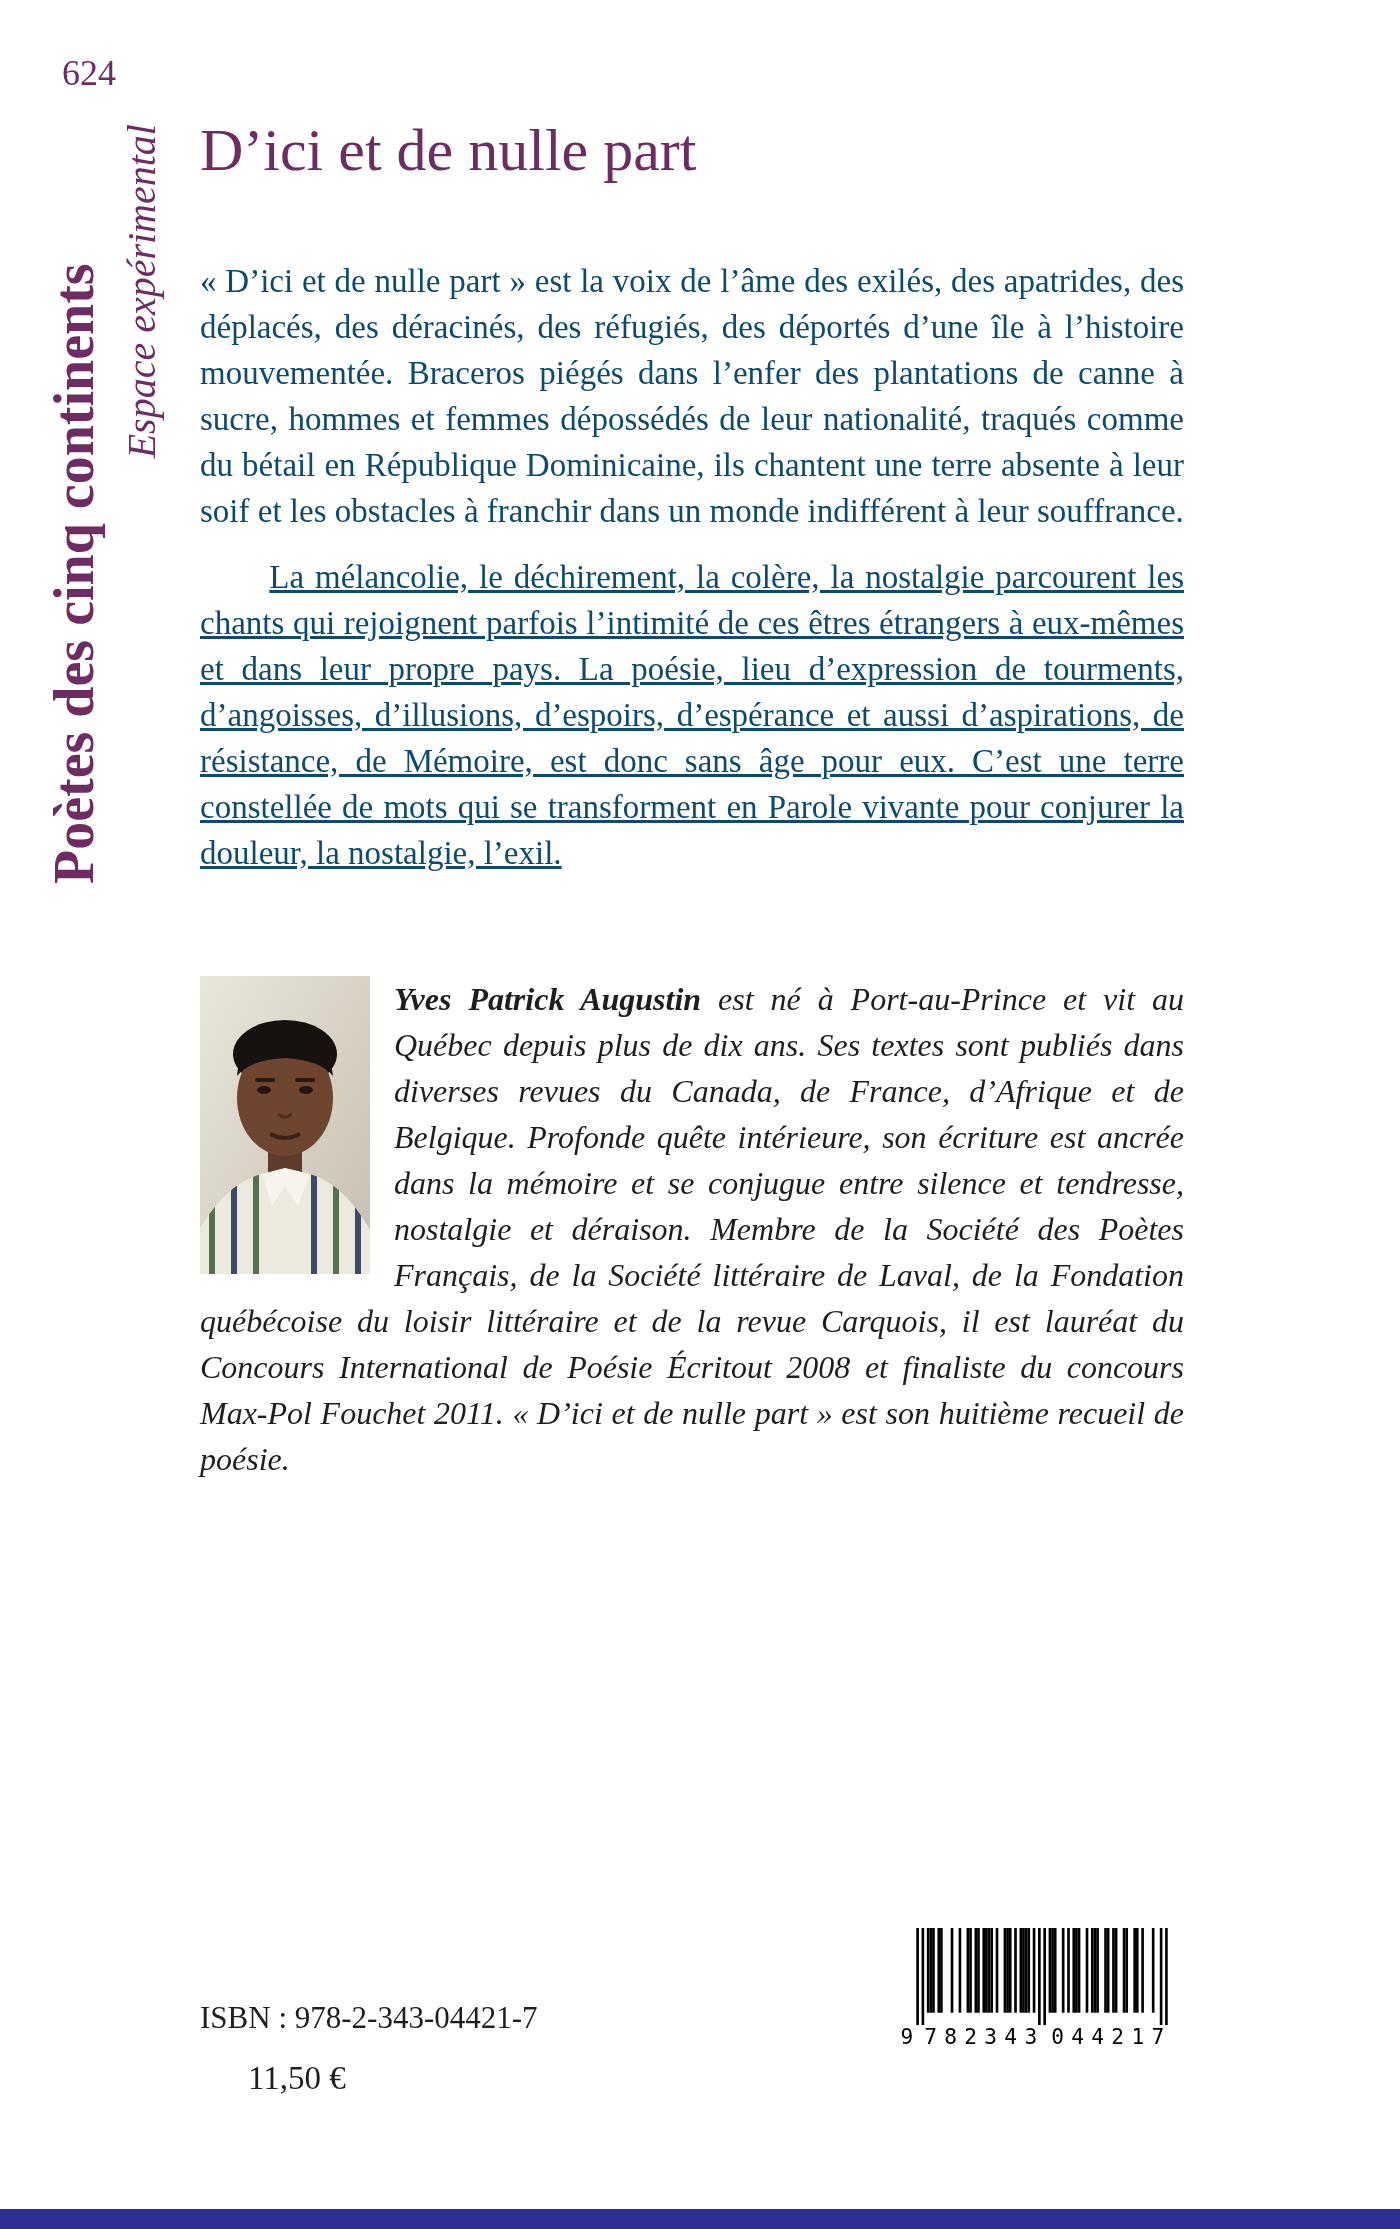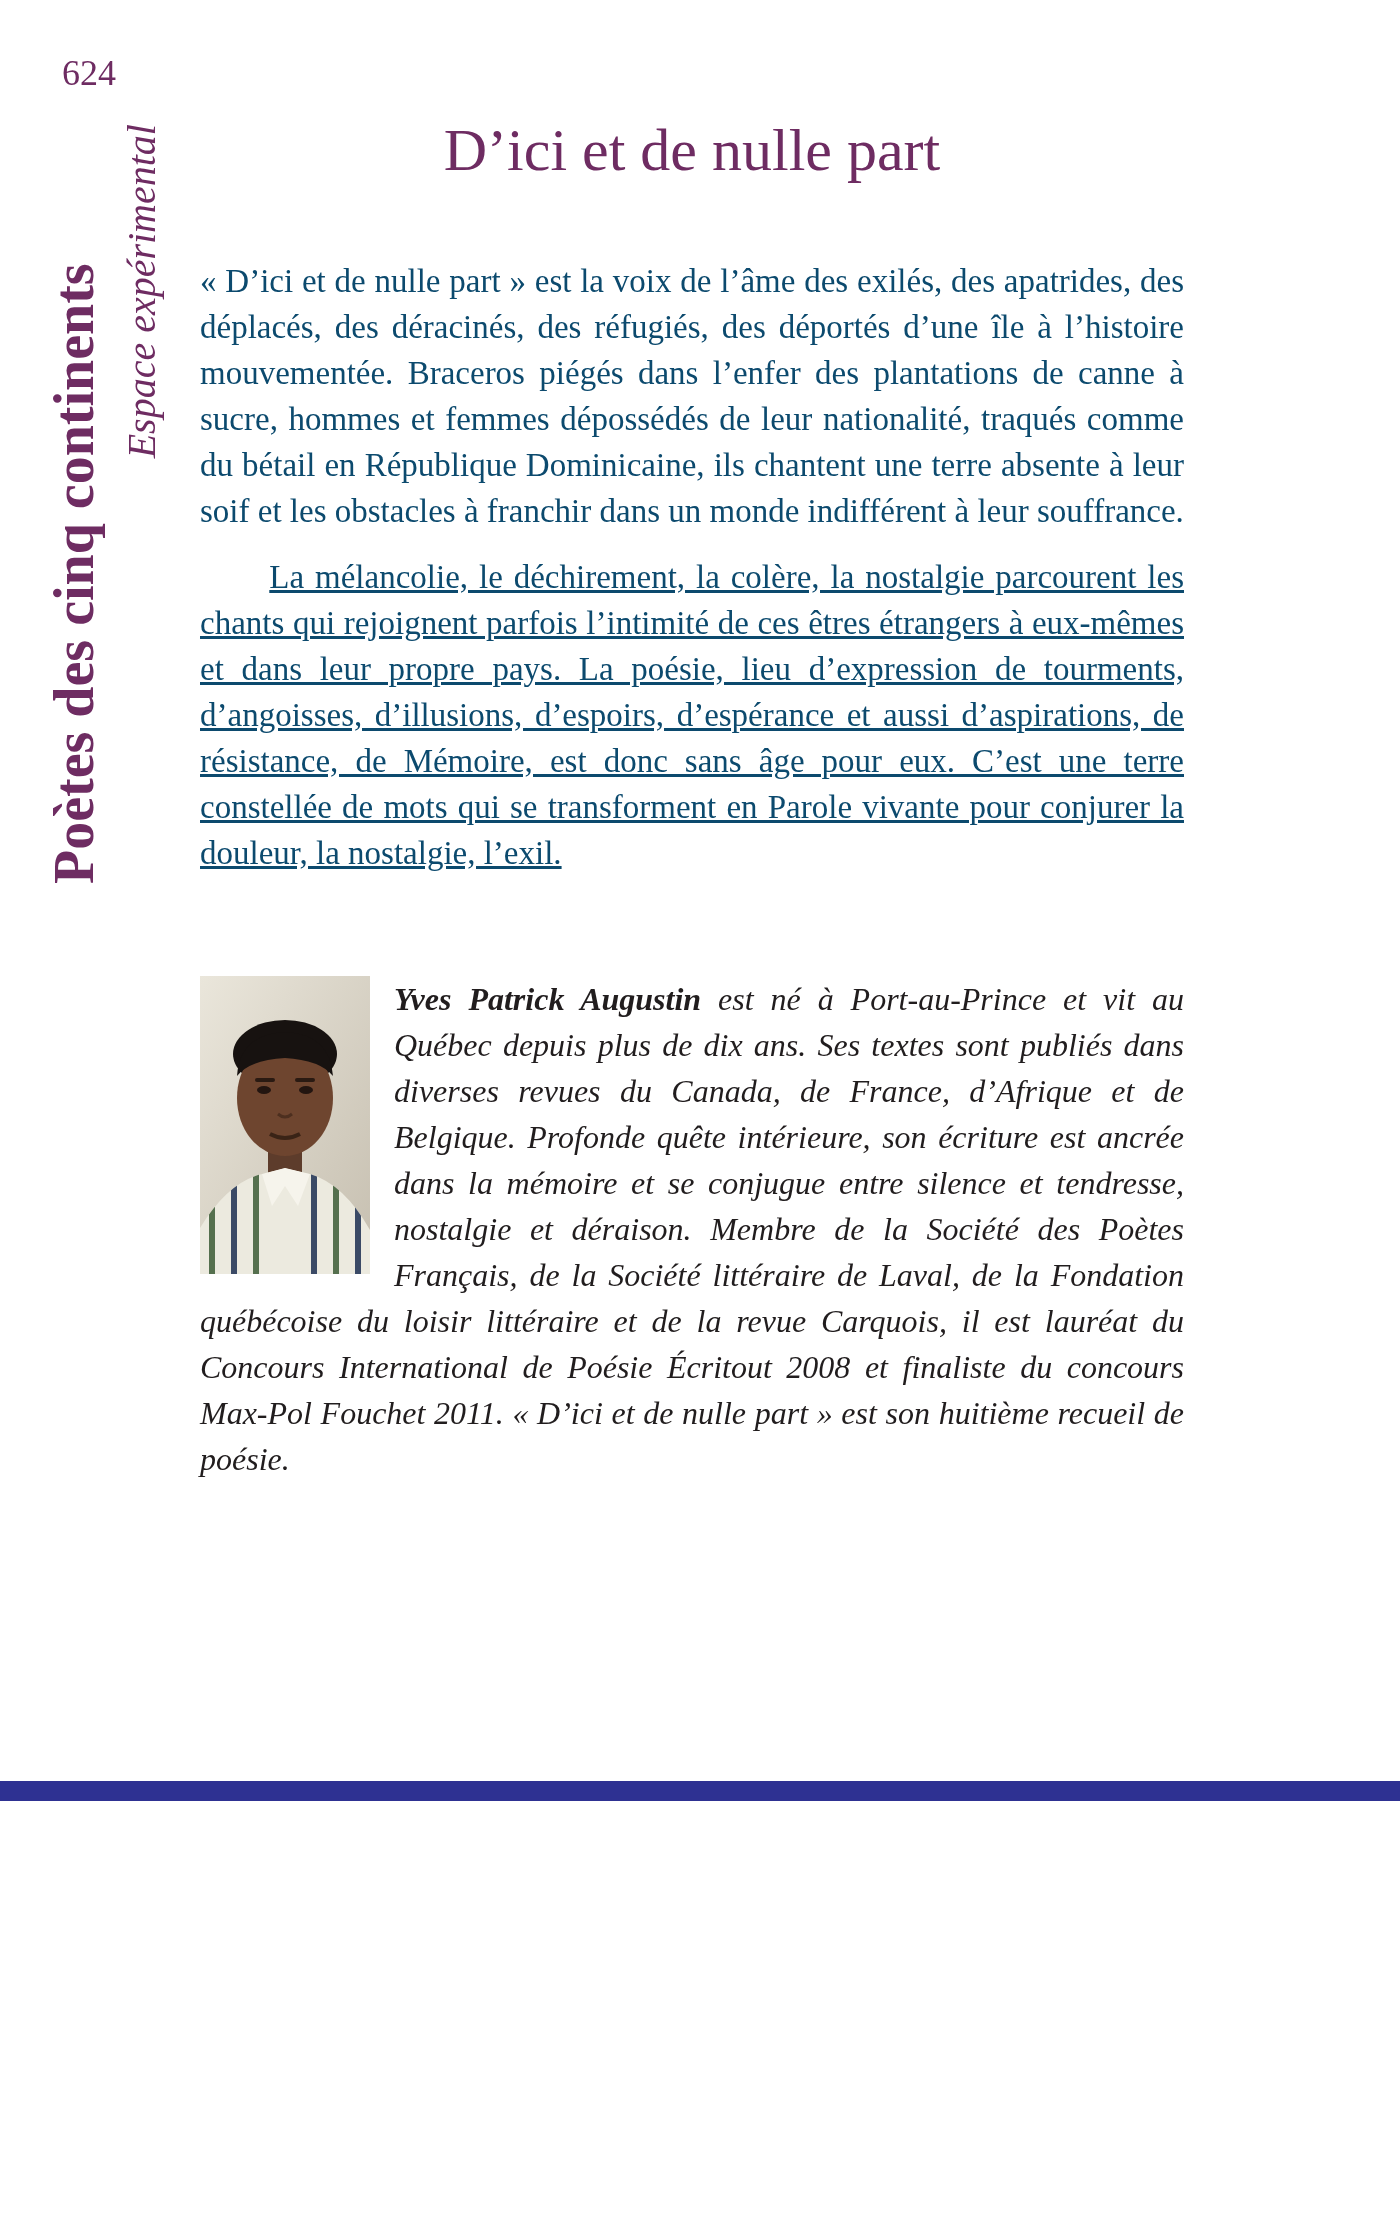--- a/index.html
+++ b/index.html
@@ -1,19 +1,19 @@
 <!DOCTYPE html>
 <html><head>
 <meta charset="utf-8">
 <style>
   * { margin:0; padding:0; box-sizing:border-box; }
   html,body { background:#ffffff; }
   .page {
     position:relative;
-    width:1400px; height:1801px;
+    width:1400px; height:2229px;
     background:#ffffff;
     font-family:"Liberation Serif", serif;
     color:#1d1a1b;
     overflow:hidden;
   }
   .page-number {
     position:absolute; left:62px; top:52px;
     font-size:36px; color:#6e2c62;
   }
   .spine {
@@ -29,21 +29,21 @@
   .spine-subtitle {
     font-size:40px; font-style:italic; color:#6e2c62;
     line-height:52px; text-align:right; padding-right:6px;
     white-space:nowrap;
   }
   .main {
     position:absolute; left:200px; top:112px; width:984px;
   }
   .book-title {
     font-size:60px; font-weight:normal; color:#6e2c62;
-    text-align:center; line-height:76px;
+    line-height:76px;
     margin-bottom:70px;
   }
   .synopsis p {
     font-size:33px; line-height:46px;
     text-align:justify;
     color:#0c4a6e;
   }
   .synopsis p + p { margin-top:20px; }
   .synopsis p.indent { text-indent:2.1em;text-decoration:underline; }
   .author-section { margin-top:100px; }

